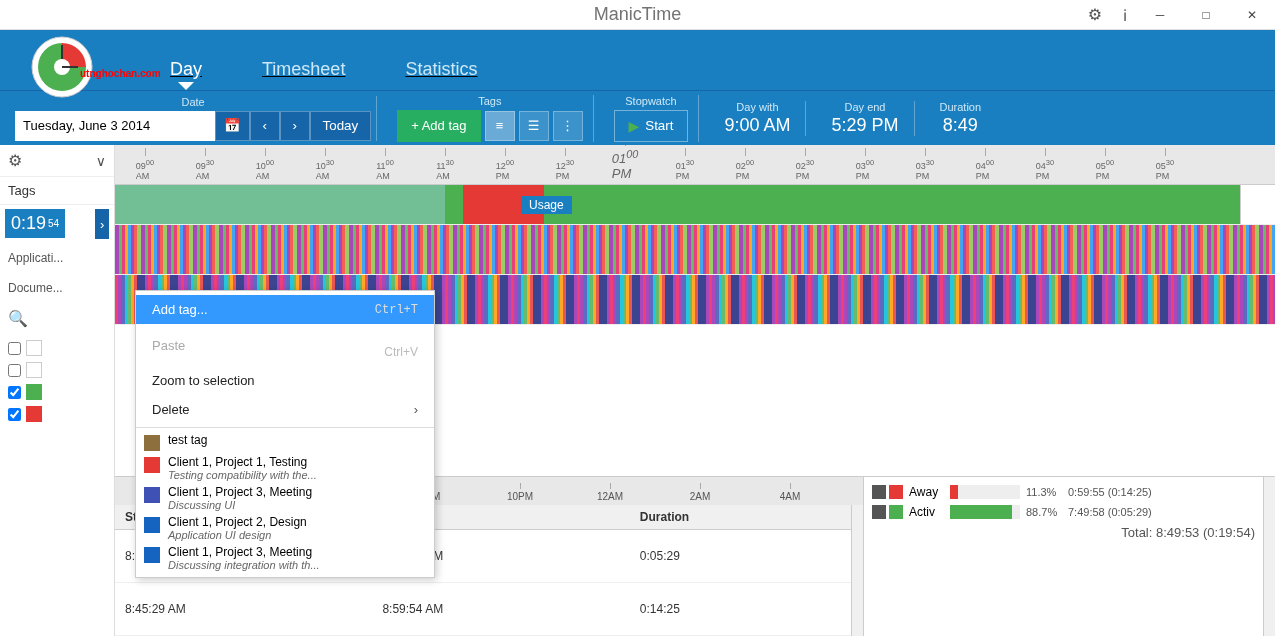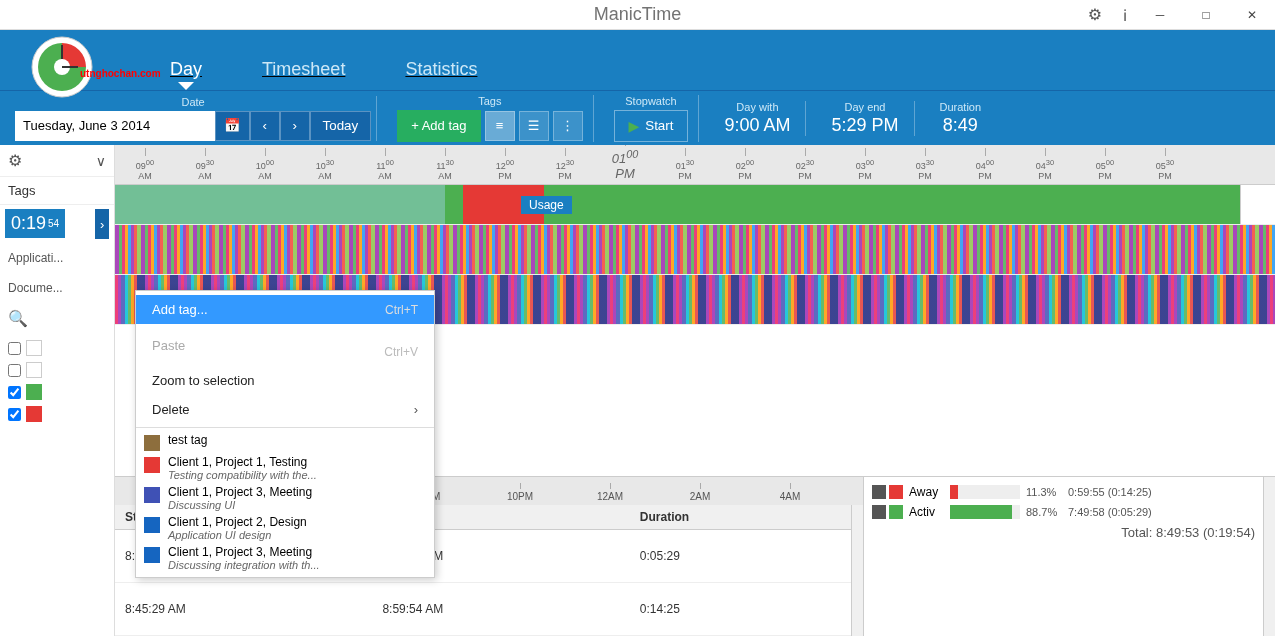--- a/index.html
+++ b/index.html
@@ -255,21 +255,20 @@
       position: relative;
     }
     .time-tick {
       display: flex;
       flex-direction: column;
       align-items: center;
       font-size: 10px;
       color: #666;
       min-width: 60px;
       padding-bottom: 3px;
-      text-align: center;
     }
     .time-tick-line {
       width: 1px;
       height: 8px;
       background: #aaa;
       margin-bottom: 2px;
     }
 
     
     .gantt-rows {
@@ -301,21 +300,21 @@
       padding: 7px 16px;
       cursor: pointer;
       display: flex;
       align-items: center;
       justify-content: space-between;
       font-size: 13px;
       color: #222;
     }
     .ctx-item:hover, .ctx-item.highlighted { background: #3399ff; color: #fff; }
     .ctx-item .shortcut { color: #888; font-size: 12px; }
-    .ctx-item.highlighted .shortcut { color: #ddd; }
+    .ctx-item.highlighted .shortcut { color: #ddd; font-family: Liberation Mono, monospace; }
     .ctx-item.disabled { color: #aaa; cursor: default; }
     .ctx-separator { border: none; border-top: 1px solid #ddd; margin: 3px 0; }
     .ctx-tag-item {
       padding: 2px 8px;
       cursor: pointer;
       display: flex;
       align-items: flex-start;
       gap: 8px;
     }
     .ctx-tag-color { width: 16px; height: 16px; margin-top: 2px; flex-shrink: 0; }

